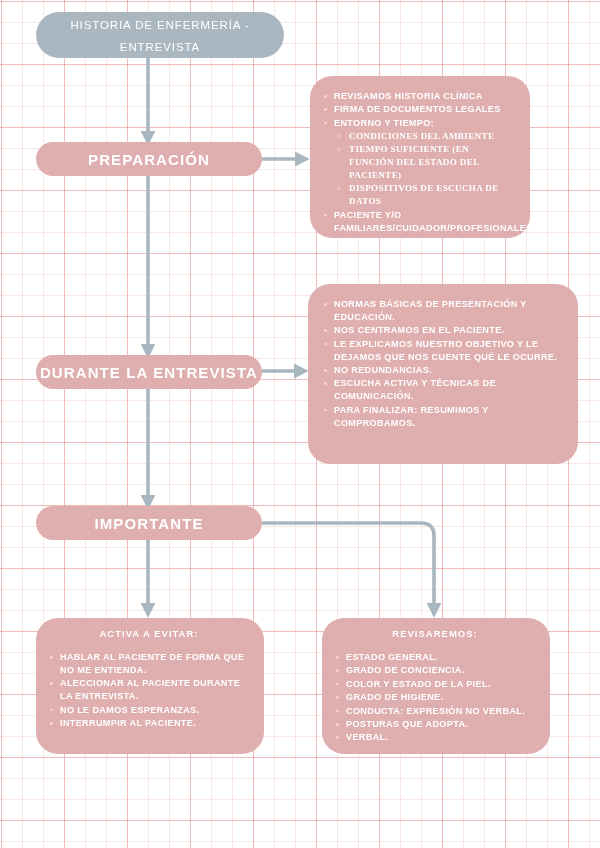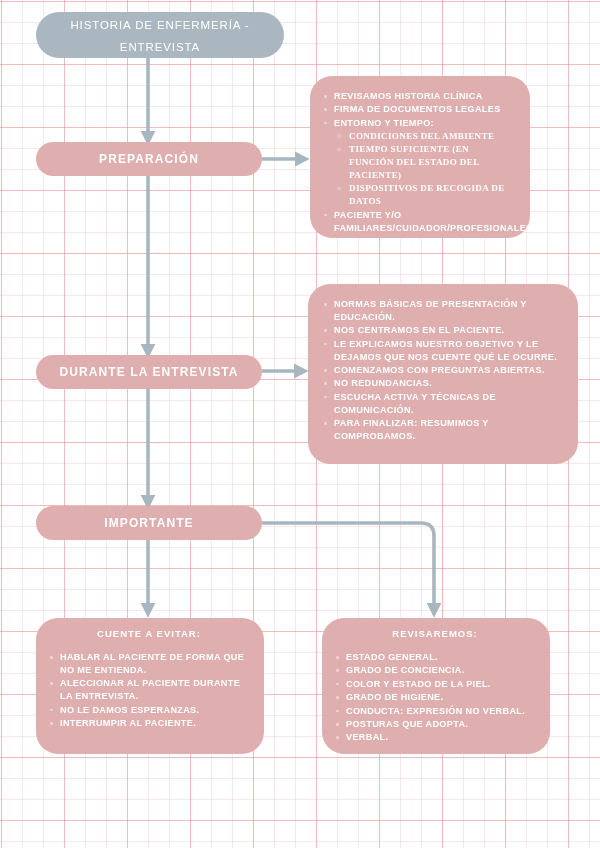--- a/index.html
+++ b/index.html
@@ -70,21 +70,21 @@
     letter-spacing: 0.9px;
   }
 
   .node-stage {
     background-color: #dfaeaf;
     border-radius: 20px;
     text-align: center;
   }
   .node-stage .label {
     color: #ffffff;
-    font-size: 12px;
+    font-size: 15px;
     font-weight: bold;
     letter-spacing: 1.1px;
   }
 
   .node-panel {
     background-color: #dfaeaf;
     border-radius: 22px;
     display: block;
     padding: 14px 16px 14px 14px;
   }
@@ -214,21 +214,21 @@
       <li>
         <span>ENTORNO Y TIEMPO:</span>
         <ul class="sub-bullets">
           <li>
             <span>CONDICIONES DEL AMBIENTE</span>
           </li>
           <li>
             <span>TIEMPO SUFICIENTE (EN FUNCIÓN DEL ESTADO DEL PACIENTE)</span>
           </li>
           <li>
-            <span>DISPOSITIVOS DE RECOGIDA DE DATOS</span>
+            <span>DISPOSITIVOS DE ESCUCHA DE DATOS</span>
           </li>
         </ul>
       </li>
       <li>
         <span>PACIENTE Y/O FAMILIARES/CUIDADOR/PROFESIONALES</span>
       </li>
     </ul>
   </div>
 
   <div class="node node-panel" style="left:308px; top:284px; width:270px; height:180px;">
@@ -236,36 +236,33 @@
       <li>
         <span>NORMAS BÁSICAS DE PRESENTACIÓN Y EDUCACIÓN.</span>
       </li>
       <li>
         <span>NOS CENTRAMOS EN EL PACIENTE.</span>
       </li>
       <li>
         <span>LE EXPLICAMOS NUESTRO OBJETIVO Y LE DEJAMOS QUE NOS CUENTE QUÉ LE OCURRE.</span>
       </li>
       <li>
-        <span>COMENZAMOS CON PREGUNTAS ABIERTAS.</span>
-      </li>
-      <li>
         <span>NO REDUNDANCIAS.</span>
       </li>
       <li>
         <span>ESCUCHA ACTIVA Y TÉCNICAS DE COMUNICACIÓN.</span>
       </li>
       <li>
         <span>PARA FINALIZAR: RESUMIMOS Y COMPROBAMOS.</span>
       </li>
     </ul>
   </div>
 
   <div class="node node-panel" style="left:36px; top:618px; width:228px; height:136px; padding:10px 14px 12px 12px;">
-    <span class="panel-heading">CUENTE A EVITAR:</span>
+    <span class="panel-heading">ACTIVA A EVITAR:</span>
     <ul class="bullets">
       <li>
         <span>HABLAR AL PACIENTE DE FORMA QUE NO ME ENTIENDA.</span>
       </li>
       <li>
         <span>ALECCIONAR AL PACIENTE DURANTE LA ENTREVISTA.</span>
       </li>
       <li>
         <span>NO LE DAMOS ESPERANZAS.</span>
       </li>

